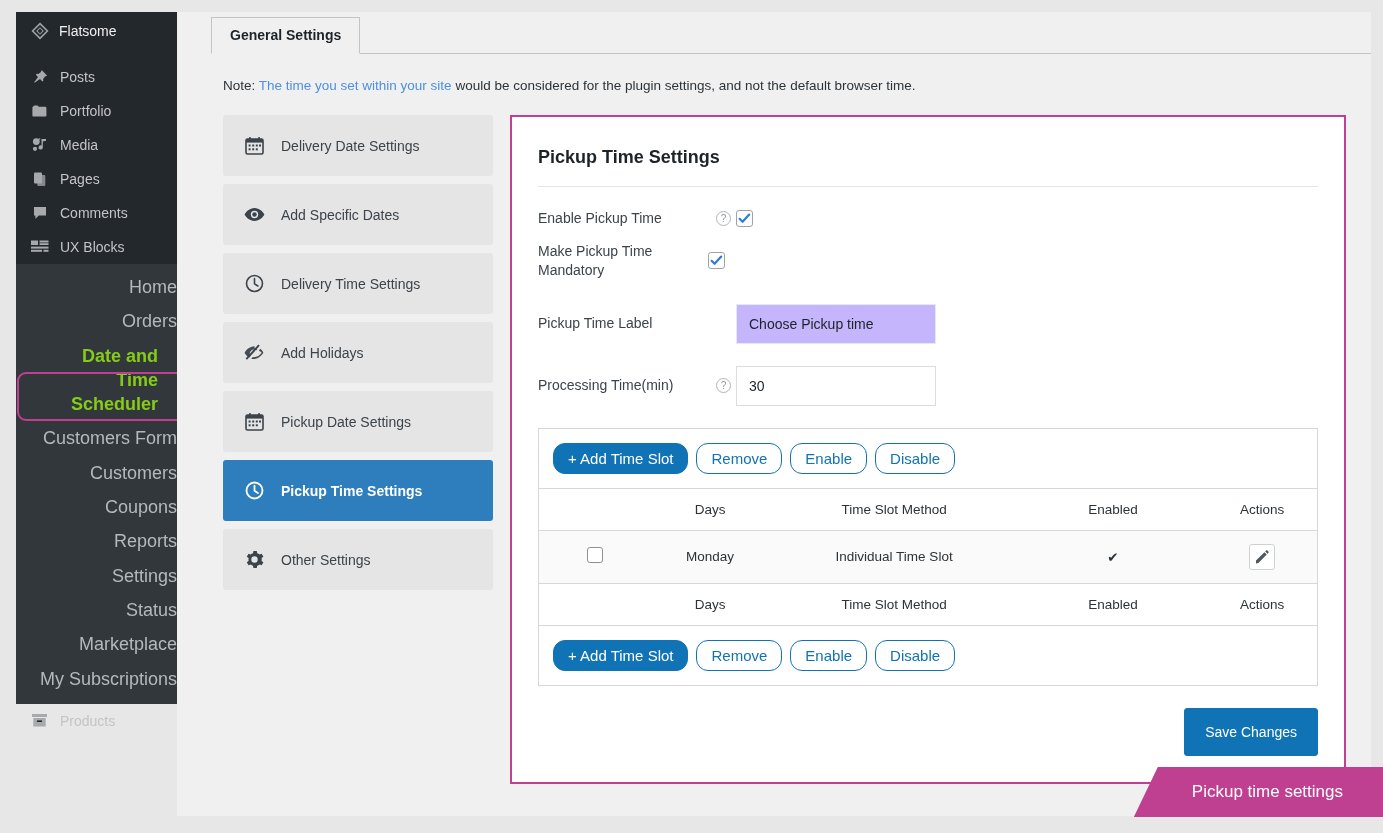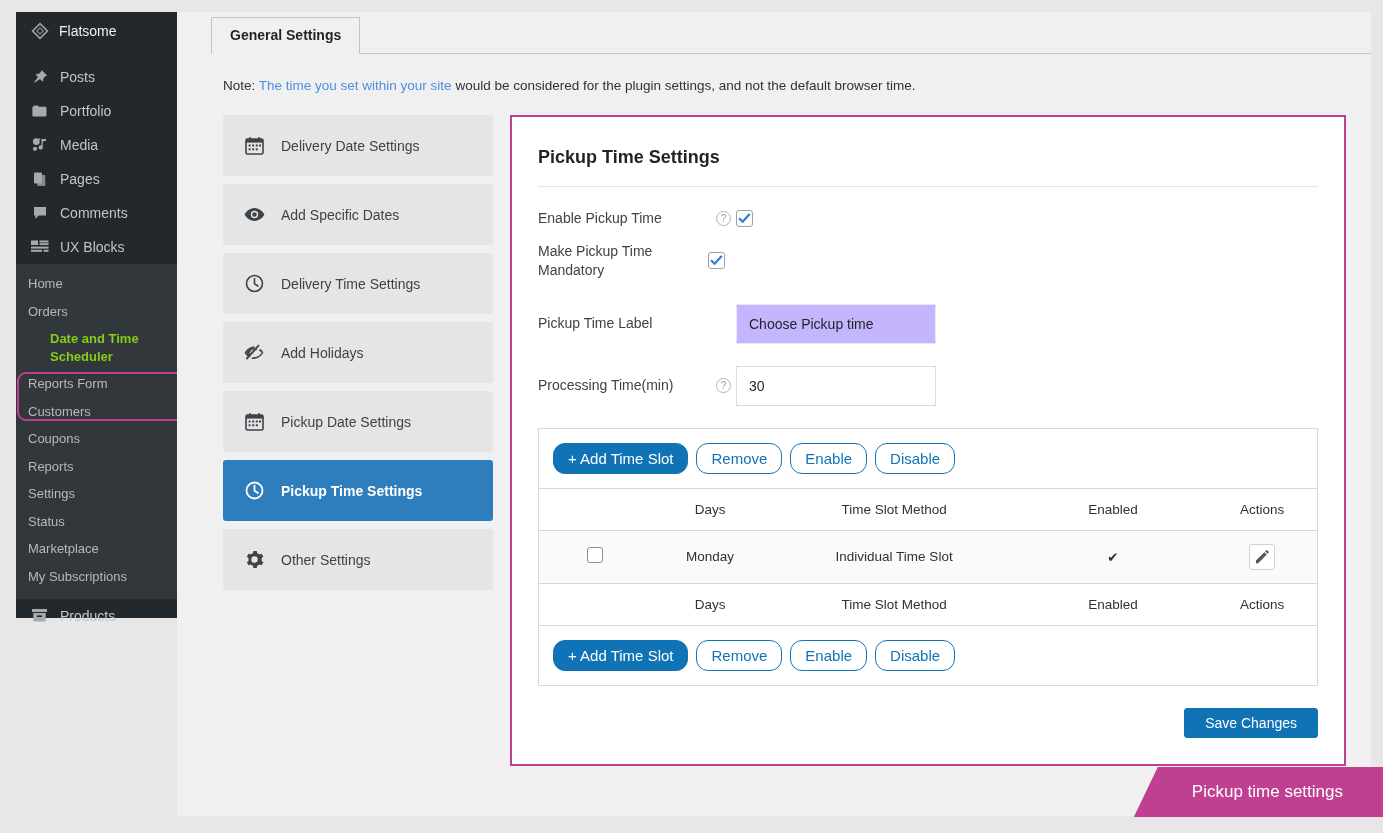--- a/index.html
+++ b/index.html
@@ -50,22 +50,23 @@
     width: 20px; height: 17px; background: #fff; border-radius: 3px;
     position: relative; display: flex; align-items: center; justify-content: center;
     font-size: 7px; font-weight: bold; color: #2476b8; letter-spacing: -.3px;
   }
   .woo-badge::after {
     content: ""; position: absolute; bottom: -4px; left: 4px;
     border: 4px solid transparent; border-top-color: #fff; border-bottom: 0;
   }
   .submenu { background: #32373c; padding: 6px 0 8px 0; }
   .submenu .sub {
-    padding: 5px 0 5px 12px; font-size: 13px; color: #b4b9be; cursor: pointer;
+    padding: 5px 0 5px 12px; font-size: 18px; color: #b4b9be; cursor: pointer;
     line-height: 1.35;
+    text-align: right;
   }
   .submenu .sub.active { color: #84cc16; font-weight: bold; margin-left: 22px; }
   .sub-highlight {
     position: absolute; left: 17px; top: 372px;
     width: 168px; height: 49px;
     border: 2px solid #bf3f90; border-radius: 9px;
     pointer-events: none;
   }
   .menu-bottom { padding-top: 0; }
 
@@ -169,21 +170,21 @@
     width: 16px; height: 16px; border: 1px solid #8c9196; border-radius: 3px;
     background: #fff; display: inline-block; cursor: pointer;
   }
   .icon-btn {
     width: 26px; height: 26px; border: 1px solid #cfd2d5; border-radius: 3px;
     background: #fff; display: inline-flex; align-items: center; justify-content: center;
     cursor: pointer; color: #50575e;
   }
   .save-row { display: flex; justify-content: flex-end; margin-top: 22px; }
   .btn-save {
-    height: 30px; padding: 0 20px; background: #1073b6; color: #fff;
+    height: 48px; padding: 0 20px; background: #1073b6; color: #fff;
     border: 1px solid #1073b6; border-radius: 3px;
     font-size: 14px; cursor: pointer; font-family: "Liberation Sans", sans-serif;
   }
 
   
   .callout {
     position: absolute; right: 0; top: 767px;
     height: 50px; padding: 0 40px 0 58px;
     background: #bf3f90; color: #fff;
     display: flex; align-items: center;
@@ -269,21 +270,21 @@
         </span>
         <span>UX Blocks</span>
       </div>
     </div>
 
 
     <div class="submenu">
       <div class="sub">Home</div>
       <div class="sub">Orders</div>
       <div class="sub active" style="max-width:120px;">Date and Time Scheduler</div>
-      <div class="sub">Reports Form</div>
+      <div class="sub">Customers Form</div>
       <div class="sub">Customers</div>
       <div class="sub">Coupons</div>
       <div class="sub">Reports</div>
       <div class="sub">Settings</div>
       <div class="sub">Status</div>
       <div class="sub">Marketplace</div>
       <div class="sub">My Subscriptions</div>
     </div>
 
     <div class="menu-bottom">

